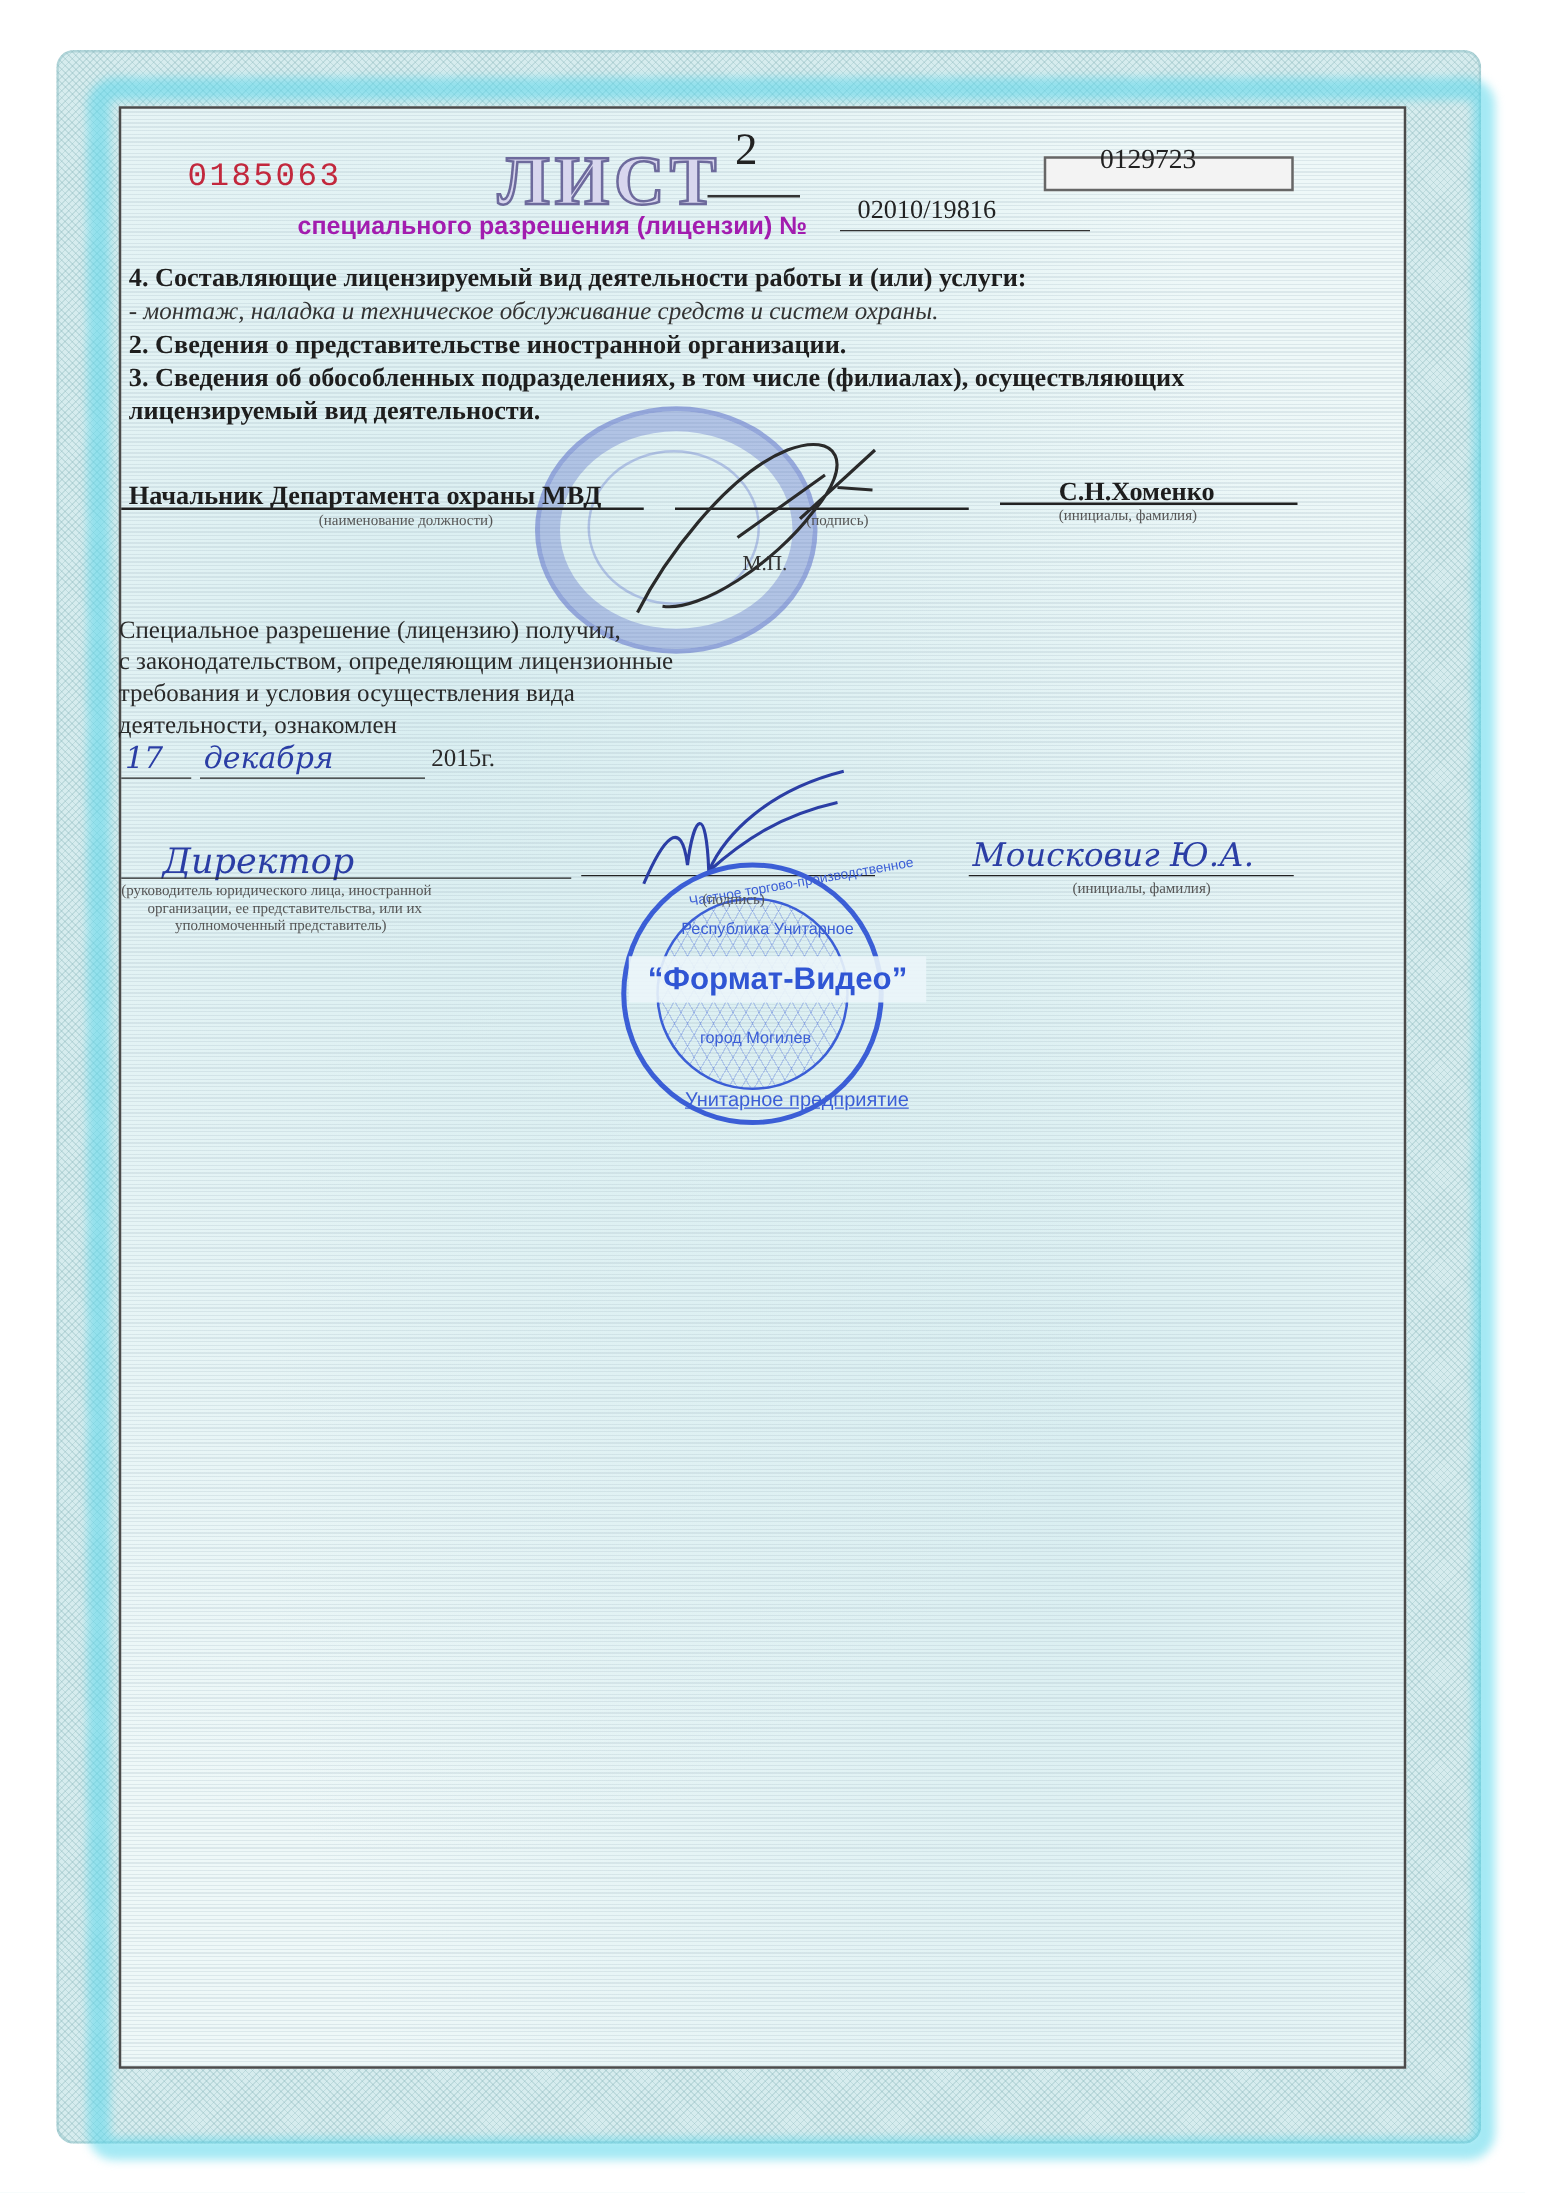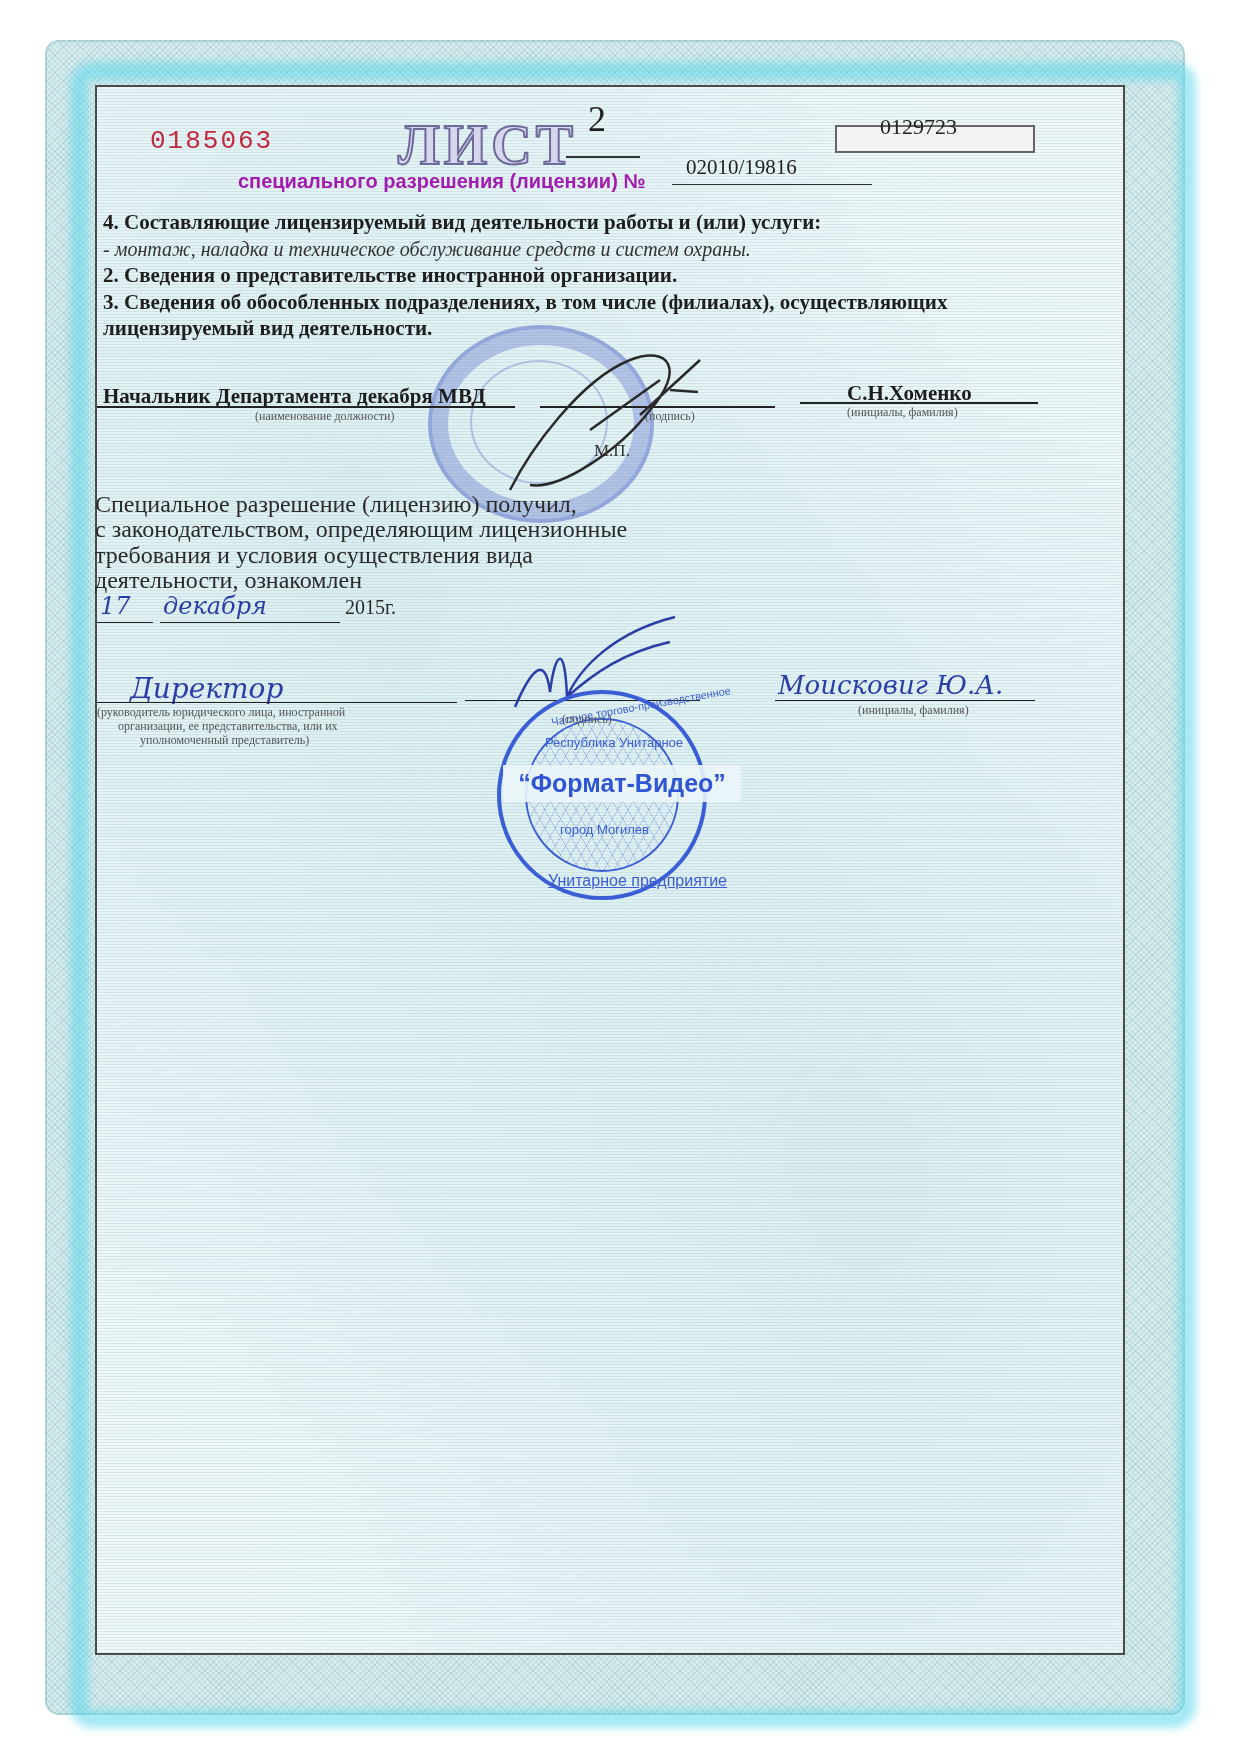--- a/index.html
+++ b/index.html
@@ -50,21 +50,21 @@
   .lic-caption { left:238px; top:170px; font-size:20px; font-family:"Liberation Sans", sans-serif; color:#a21caf;font-weight:bold; }
   .lic-num { left:686px; top:155px; font-size:21px; color:#222; }
   .lic-line { left:672px; top:184px; width:200px; border-top:1.5px solid #333; }
 
   .item { left:103px; font-size:21px; font-weight:bold; color:#1e1e1e; }
   .item-sub { left:103px; font-size:20px; font-style:italic; color:#333; }
 
   .sig-line { border-top:2px solid #222; }
   .caption-small { font-size:12px; color:#555; font-family:"Liberation Serif", serif; }
 
-  .body-text { left:95px; font-size:24px; color:#2a2a2a; line-height:25px; }
+  .body-text { left:95px; font-size:20px; color:#2a2a2a; line-height:25px; }
   .handwrite { font-family:"DejaVu Serif", serif; font-style:italic; color:#2b3ea5; }
 
   .stamp-mvd {
     left:428px; top:325px; width:218px; height:190px; border-radius:50%;
     border:4px solid rgba(90,110,200,0.55);
     box-shadow: inset 0 0 0 14px rgba(255,255,255,0), inset 0 0 0 16px rgba(90,110,200,0.35);
   }
   .stamp-mvd-inner {
     left:470px; top:360px; width:134px; height:120px; border-radius:50%;
     border:2px solid rgba(90,110,200,0.35);
@@ -108,21 +108,21 @@
 
 <div class="abs item" style="top:210px;">4. Составляющие лицензируемый вид деятельности работы и (или) услуги:</div>
 <div class="abs item-sub" style="top:238px;">- монтаж, наладка и техническое обслуживание средств и систем охраны.</div>
 <div class="abs item" style="top:263px;">2. Сведения о представительстве иностранной организации.</div>
 <div class="abs item" style="top:290px;">3. Сведения об обособленных подразделениях, в том числе (филиалах), осуществляющих</div>
 <div class="abs item" style="top:316px;">лицензируемый вид деятельности.</div>
 
 <div class="abs stamp-mvd"></div>
 <div class="abs stamp-mvd-inner"></div>
 
-<div class="abs" style="left:103px; top:384px; font-size:21px; font-weight:bold;">Начальник Департамента декабря МВД</div>
+<div class="abs" style="left:103px; top:384px; font-size:21px; font-weight:bold;">Начальник Департамента охраны МВД</div>
 <div class="abs sig-line" style="left:97px; top:406px; width:418px;"></div>
 <div class="abs caption-small" style="left:255px; top:409px;">(наименование должности)</div>
 <div class="abs sig-line" style="left:540px; top:406px; width:235px;"></div>
 <div class="abs caption-small" style="left:645px; top:409px;">(подпись)</div>
 <svg class="abs" style="left:470px; top:340px;" width="240" height="170">
   <path d="M40 150 C 60 110, 110 40, 160 20 C 200 5, 215 30, 180 70 C 150 110, 90 150, 60 145 M120 90 L 190 40 M170 75 L 230 20 M200 50 L 228 52" fill="none" stroke="#2a2a2a" stroke-width="2.5"></path>
 </svg>
 <div class="abs" style="left:847px; top:381px; font-size:21px; font-weight:bold;">С.Н.Хоменко</div>
 <div class="abs sig-line" style="left:800px; top:402px; width:238px;"></div>
 <div class="abs caption-small" style="left:847px; top:405px;">(инициалы, фамилия)</div>

